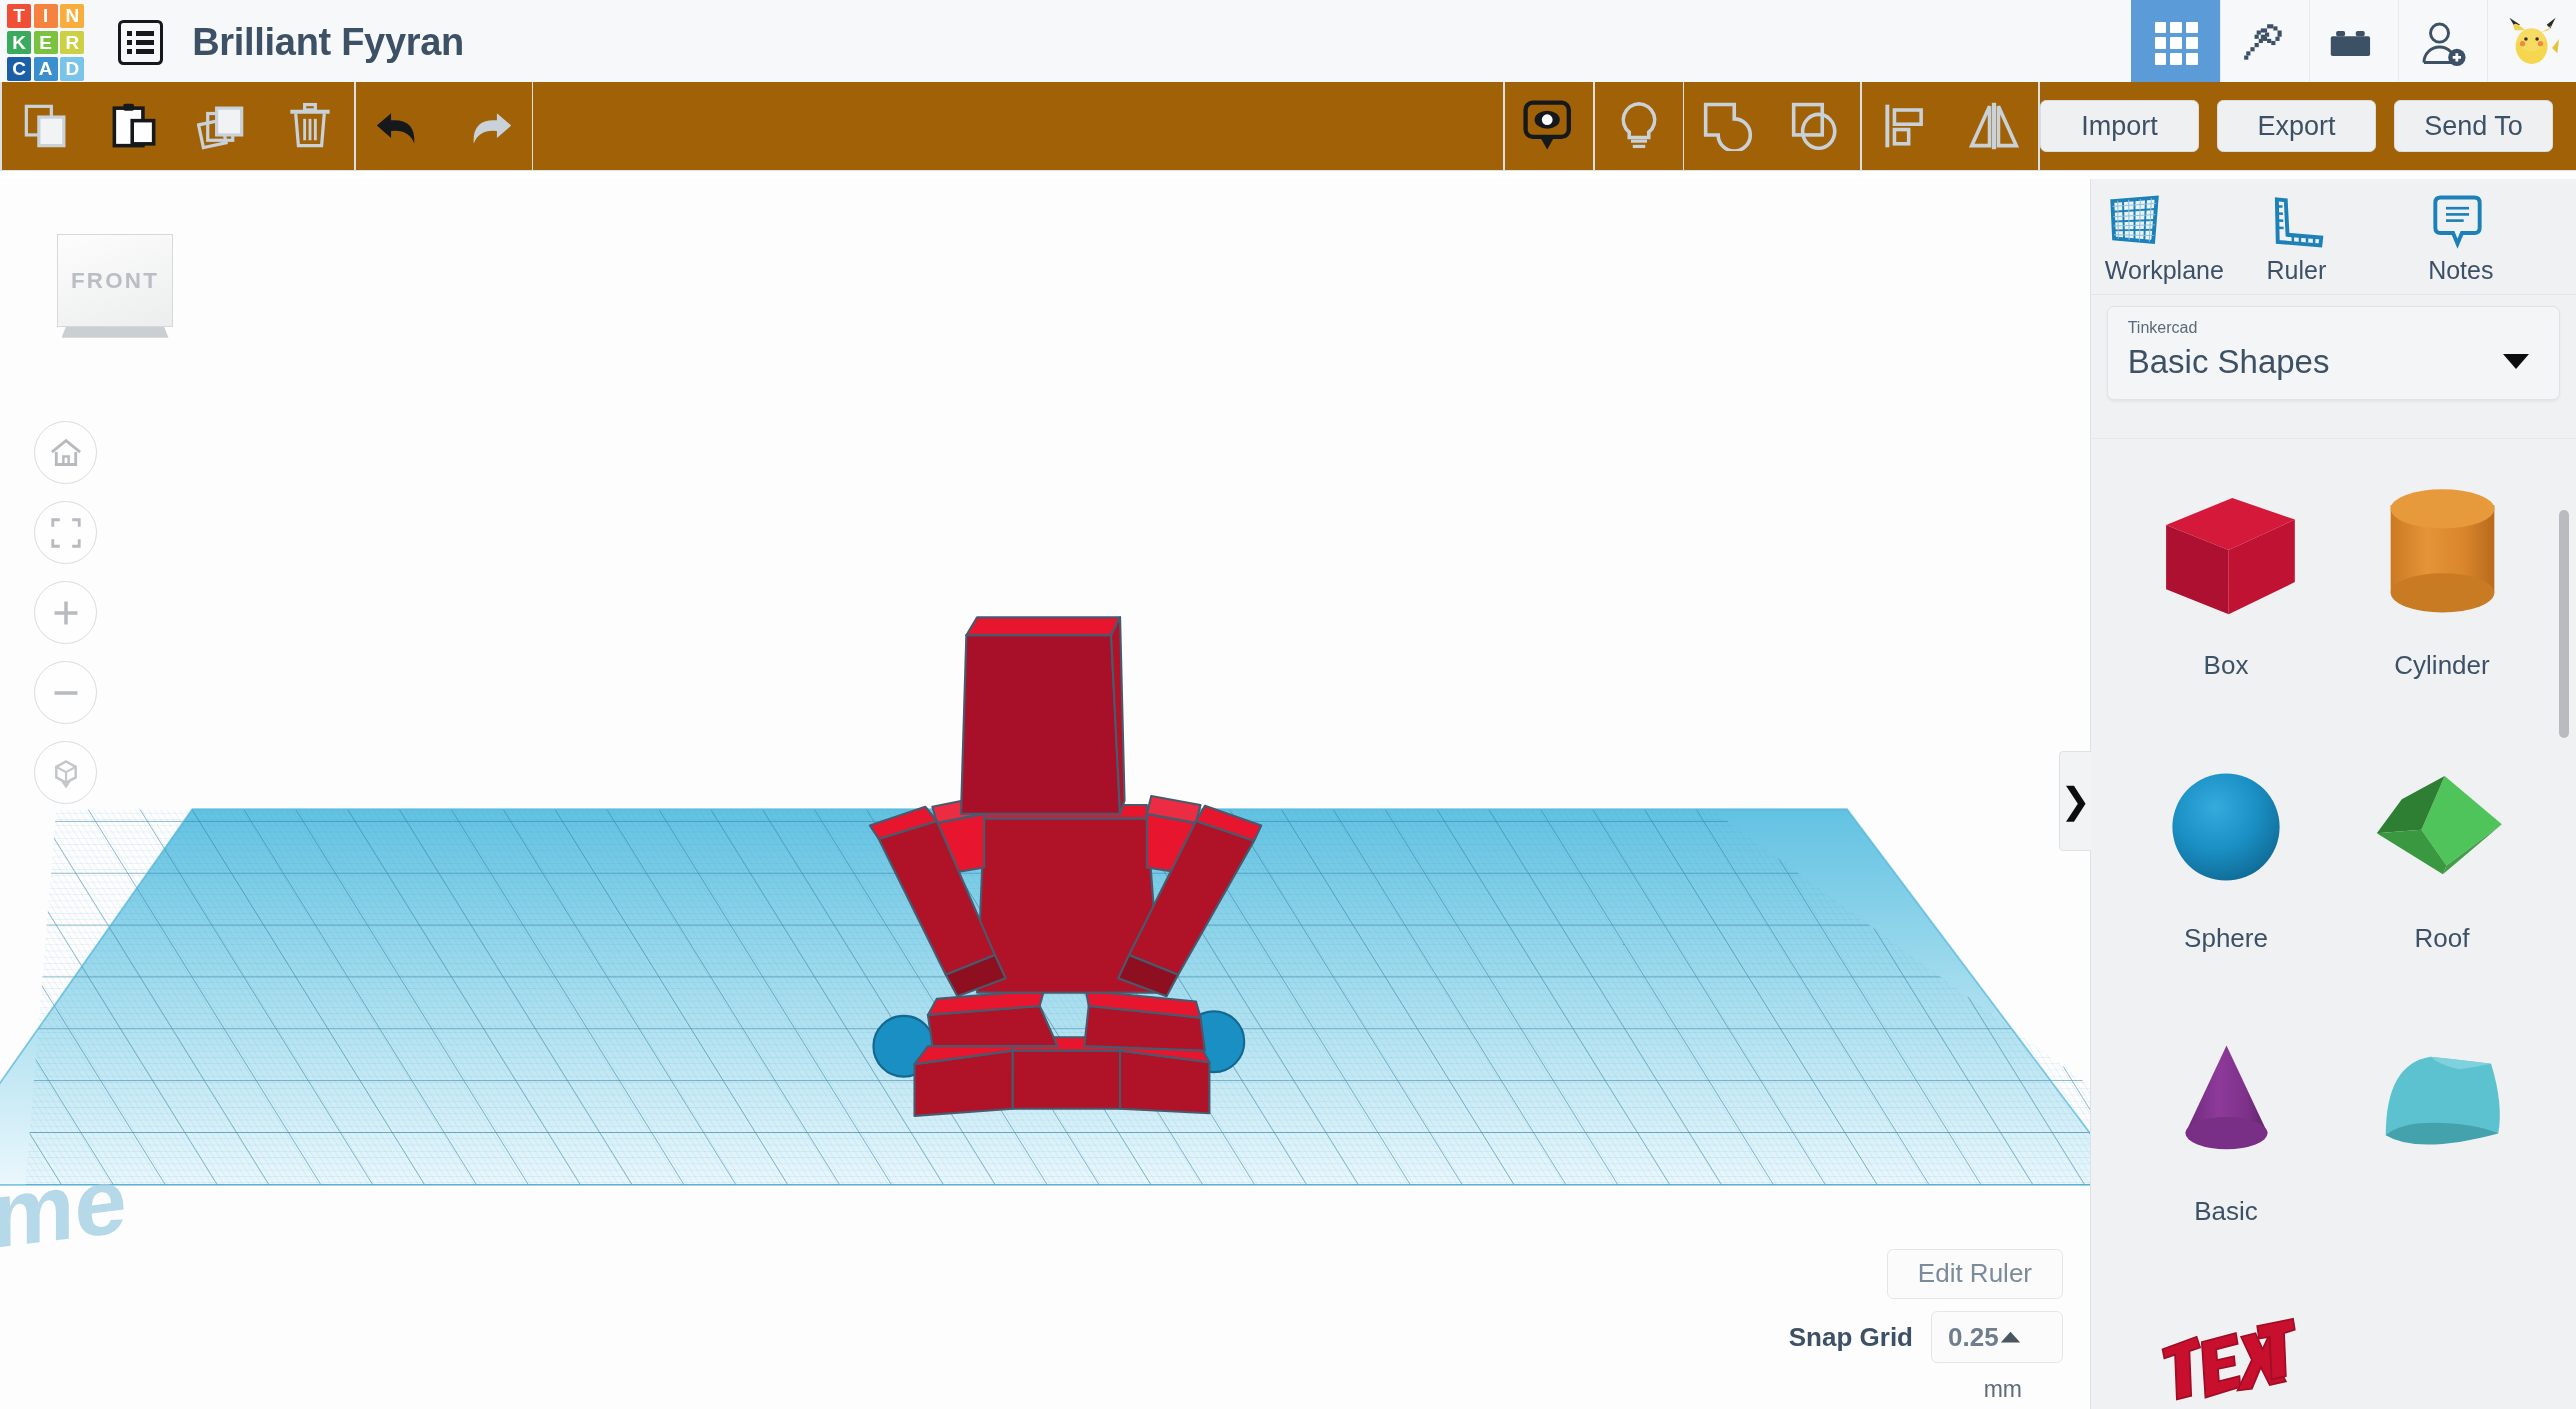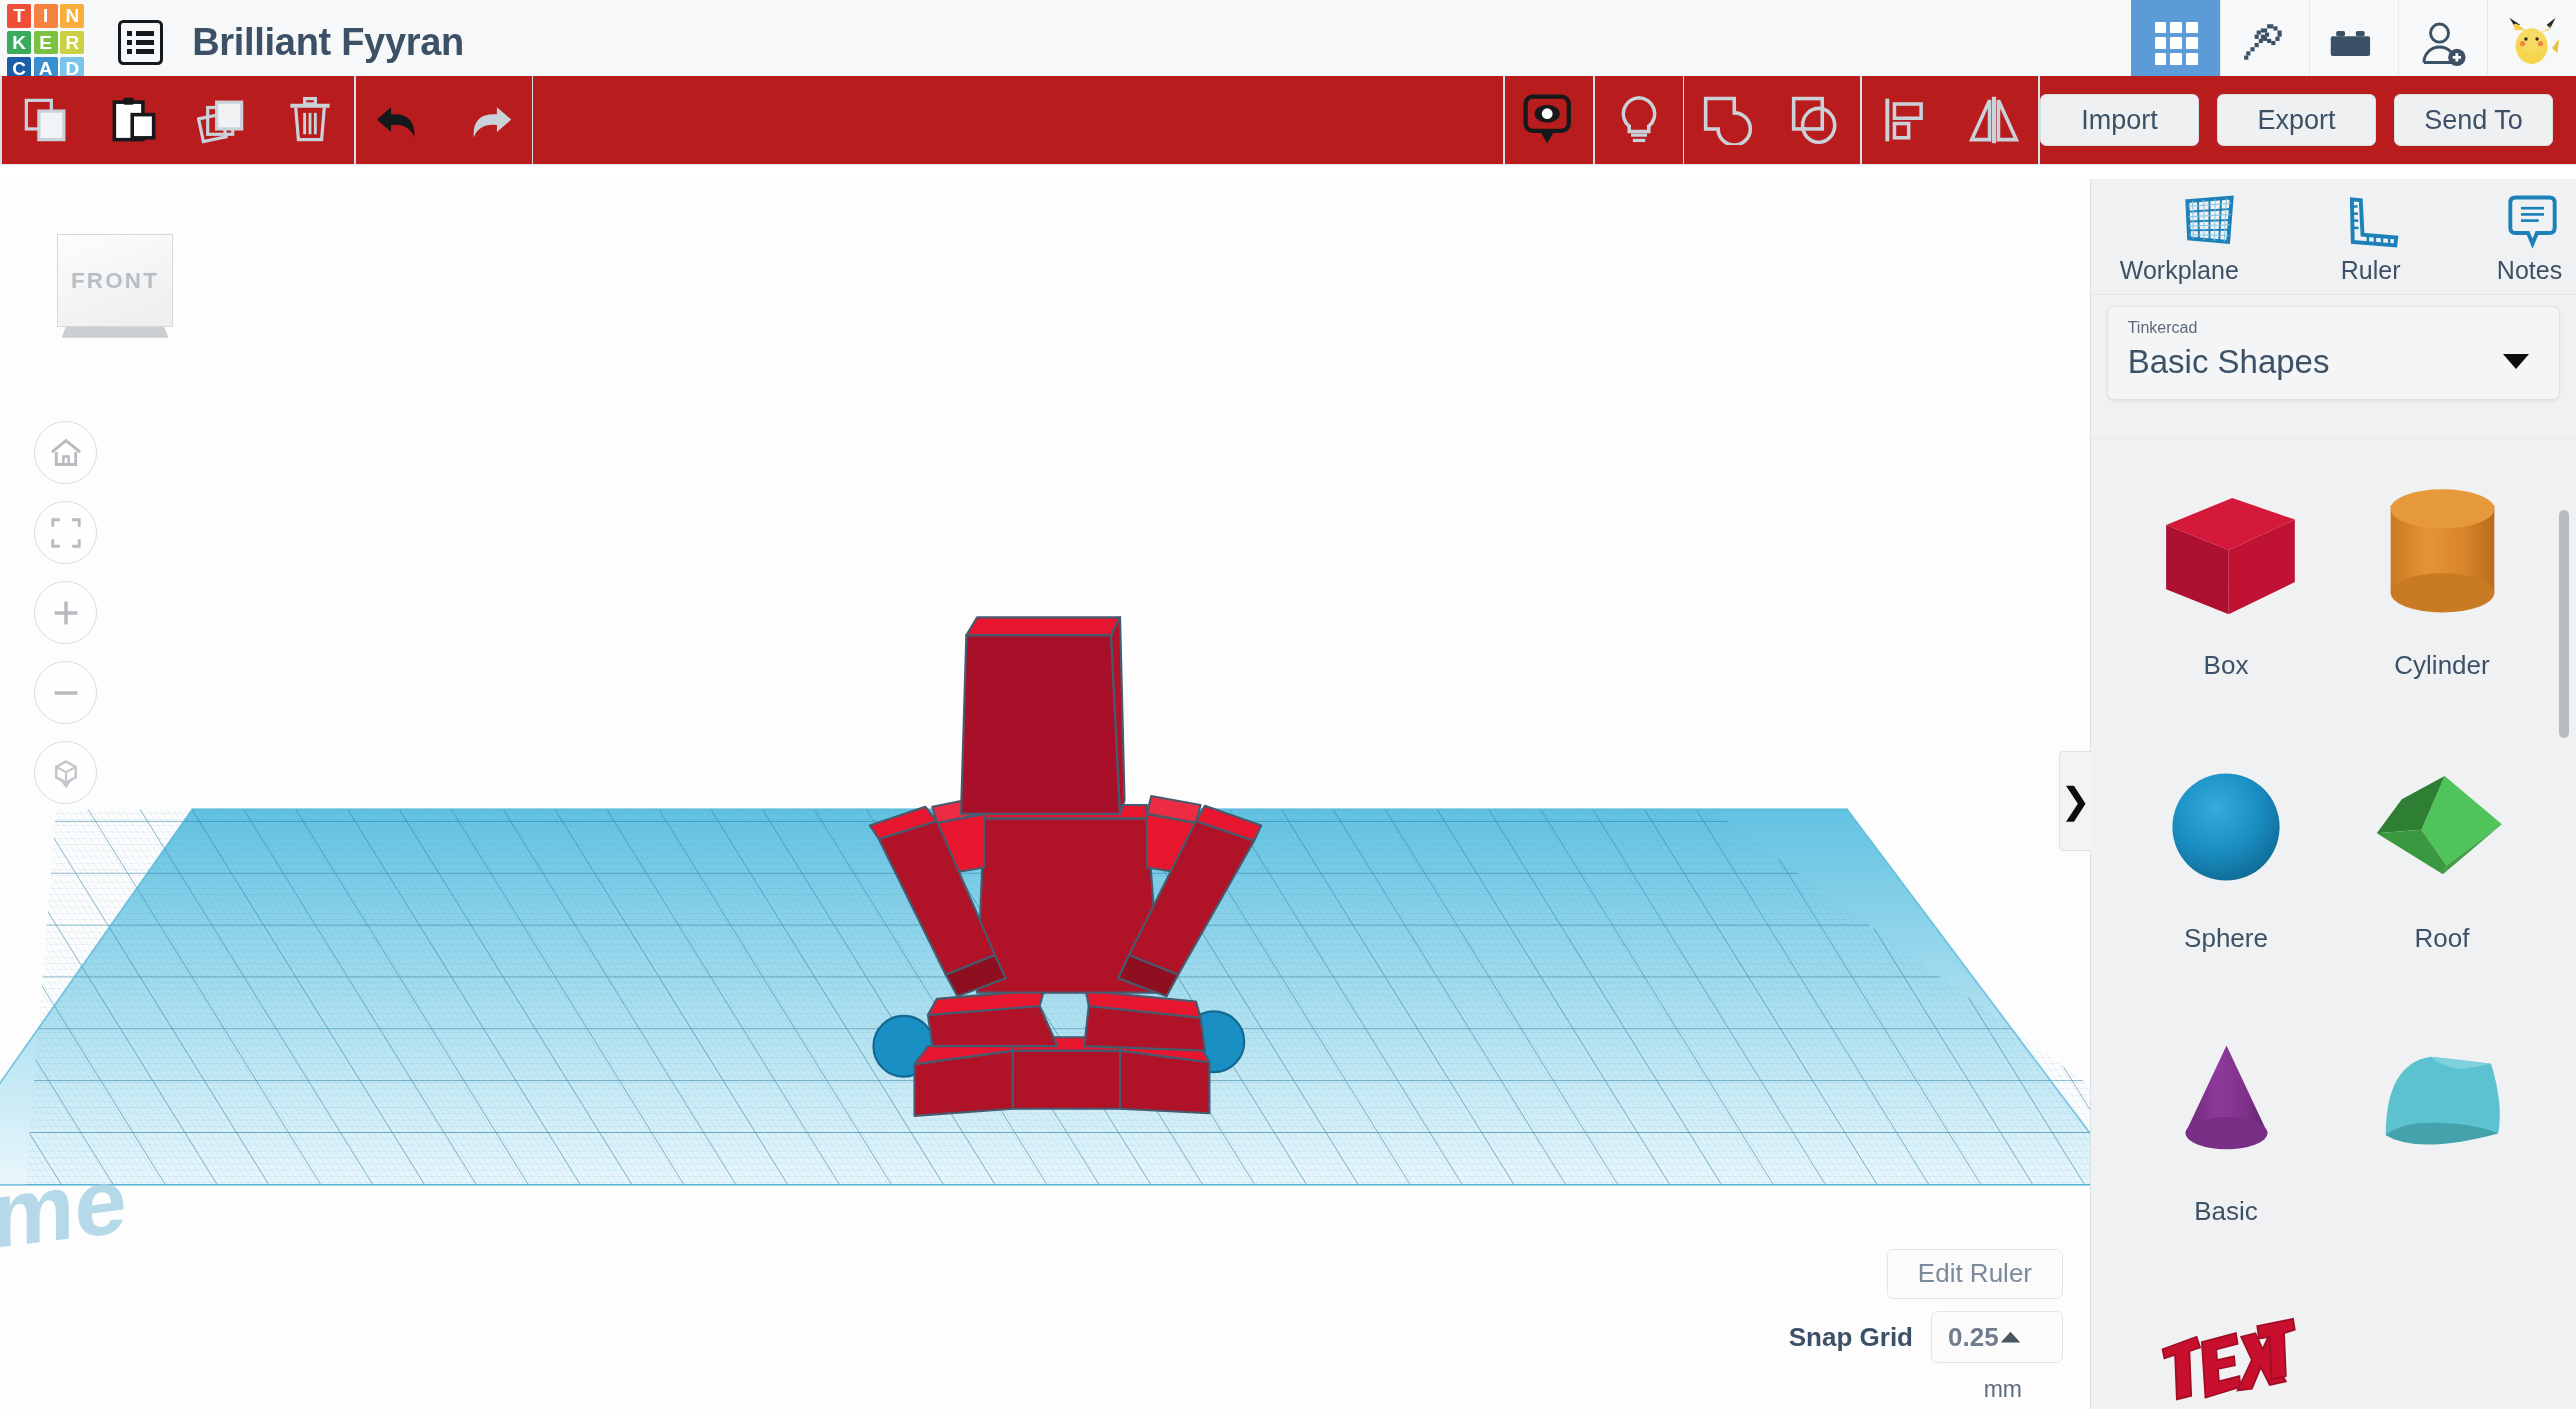--- a/index.html
+++ b/index.html
@@ -99,24 +99,24 @@
     display: grid;
     grid-template-columns: repeat(3,1fr);
     grid-template-rows: repeat(3,1fr);
     gap: 3.6px;
   }
   .grid9 div { background: #ffffff; border-radius: 0.9px; }
 
   
   .toolbar {
     position: absolute;
-    top: 76px; left: 0;
+    top: 82px; left: 0;
     width: 2576px;
     height: 89px;
-    background: #b91c1c;
+    background: #a16207;
     border-bottom: 1.8px solid #dfe2e5;
     display: flex;
     align-items: center;
   }
   .tb-group { display: flex; align-items: center; height: 89px; }
   .tb-btn {
     width: 88px; height: 89px;
     display: flex; align-items: center; justify-content: center;
     background: transparent;
   }
@@ -257,21 +257,21 @@
     height: 116px;
     display: flex;
     align-items: center;
     justify-content: space-around;
     background: #f0f1f3;
     border-bottom: 1.8px solid #e3e5e8;
     padding-top: 5.4px;
   }
   .rp-tool {
     display: flex; flex-direction: column;
-    align-items: flex-end; gap: 7.2px;
+    align-items: flex-start; gap: 7.2px;
     width: 134px;
   }
   .rp-tool-label { font-size: 25px; color: #3d5166; }
 
   .rp-dd-wrap { padding: 10.7px 16px 14.3px 16px; }
   .rp-dd {
     background: #f4f5f6;
     border: 1.8px solid #e0e3e6;
     border-radius: 7.2px;
     padding: 12.5px 19.7px 18px 19.7px;

